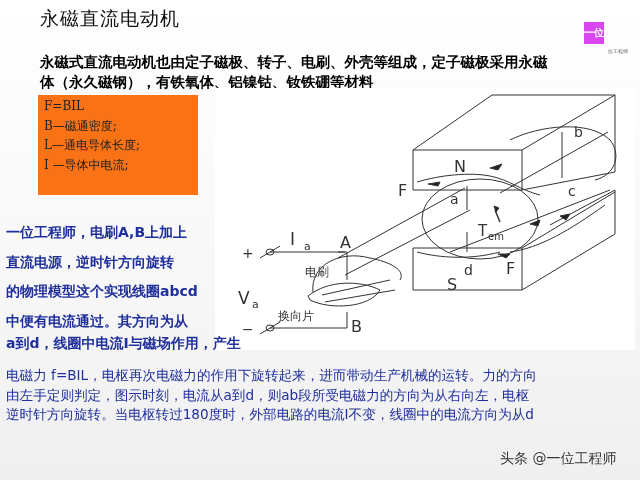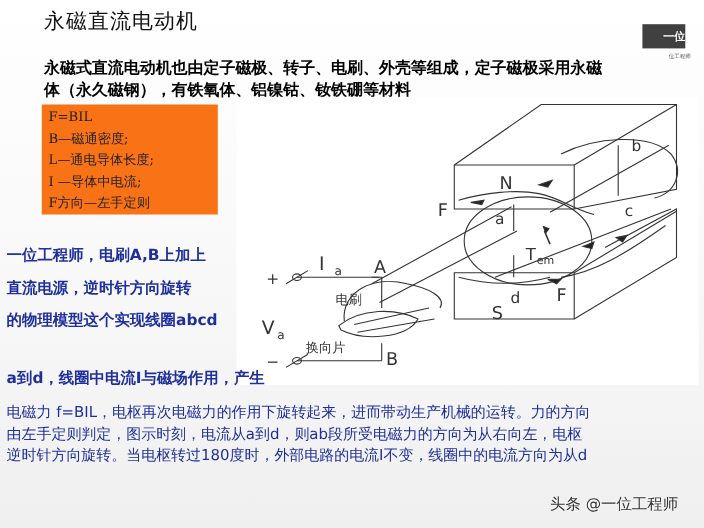--- a/index.html
+++ b/index.html
@@ -13,22 +13,22 @@
     font-size: 19px; color: #111; letter-spacing: 1px;
     font-family: "DejaVu Sans", sans-serif;
   }
   .intro {
     position: absolute; left: 40px; top: 52px; width: 580px;
     font-size: 14.5px; line-height: 20px; color: #000; font-weight: bold;
     font-family: "DejaVu Serif", serif;
   }
   .logo {
     position: absolute; left: 584px; top: 22px; width: 20px; height: 22px;
-    background: #404040; color: #fff; font-size: 10px; font-weight: bold;
-    display: flex; align-items: center; justify-content: center; padding-left: 19px;
+    background: #d946ef; color: #fff; font-size: 10px; font-weight: bold;
+    display: flex; align-items: center; justify-content: center;
   }
   .logo-sub {
     position: absolute; left: 608px; top: 48px; font-size: 5px; color: #555;
   }
   .formula-box {
     position: absolute; left: 38px; top: 95px; width: 160px; height: 100px;
     background: #f97316;
     font-family: "DejaVu Serif", serif; font-size: 12px; color: #222;
     line-height: 19.5px; padding: 2px 0 0 6px; box-sizing: border-box;
   }
@@ -69,21 +69,20 @@
 </div>
 
 <div class="logo">一位</div>
 <div class="logo-sub">位工程师</div>
 
 <div class="formula-box">
   <div>F=BIL</div>
   <div>B—磁通密度;</div>
   <div>L—通电导体长度;</div>
   <div>I —导体中电流;</div>
-  <div>F方向—左手定则</div>
 </div>
 
 <div class="diagram-bg"></div>
 
 <svg class="diagram" width="425" height="270" viewBox="0 0 425 270" fill="none" stroke="#333" stroke-width="1">
 
   <polygon points="203,70 312,70 312,110 203,110"></polygon>
   <polyline points="203,70 282,15 405,15 405,92 312,110"></polyline>
   <line x1="312" y1="70" x2="405" y2="15"></line>
 
@@ -149,20 +148,21 @@
     <text class="lbl" x="254" y="195" font-size="14">d</text>
     <text class="lbl" x="268" y="156" font-size="15">T</text>
     <text class="lbl" x="278" y="160" font-size="10">em</text>
   </g>
 </svg>
 
 <div class="side-text">
   <div>一位工程师，电刷A,B上加上</div>
   <div>直流电源，逆时针方向旋转</div>
   <div>的物理模型这个实现线圈abcd</div>
+  <div>中便有电流通过。其方向为从</div>
 </div>
 <div class="side-last">a到d，线圈中电流I与磁场作用，产生</div>
 
 <div class="bottom-text">
   <div>电磁力 f=BIL，电枢再次电磁力的作用下旋转起来，进而带动生产机械的运转。力的方向</div>
   <div>由左手定则判定，图示时刻，电流从a到d，则ab段所受电磁力的方向为从右向左，电枢</div>
   <div>逆时针方向旋转。当电枢转过180度时，外部电路的电流I不变，线圈中的电流方向为从d</div>
 </div>
 
 <div class="watermark">头条 @一位工程师</div>

